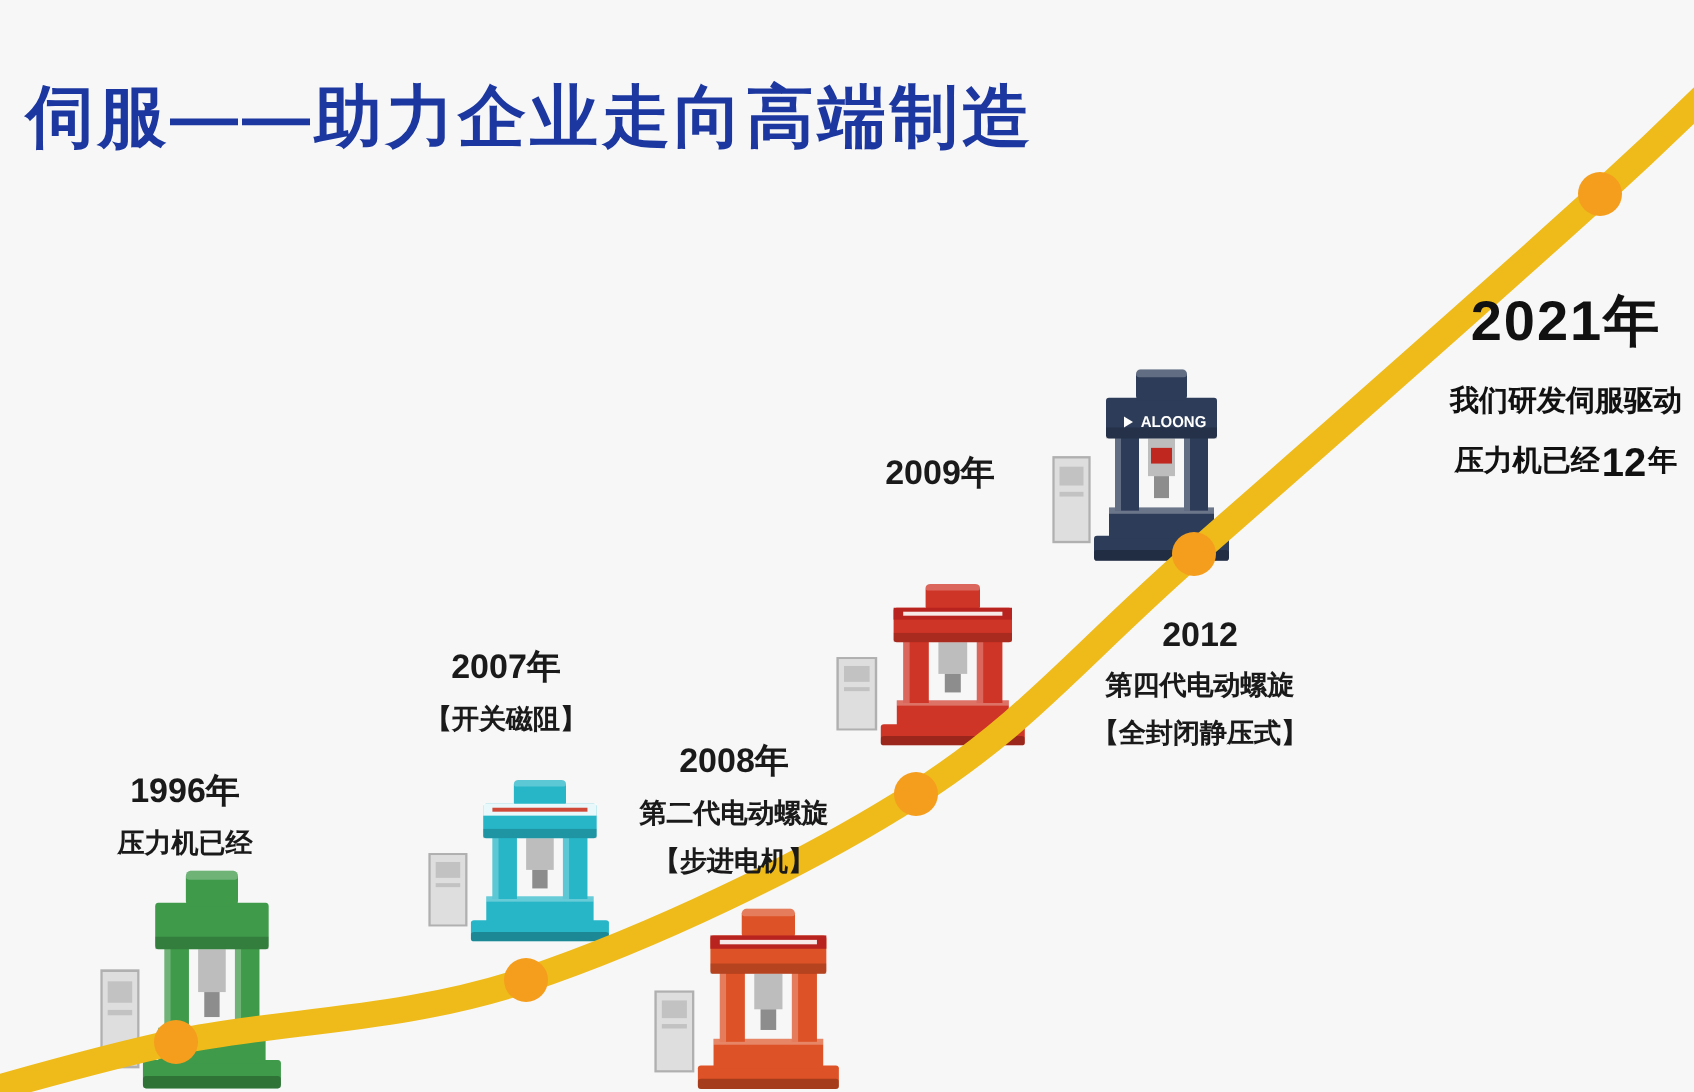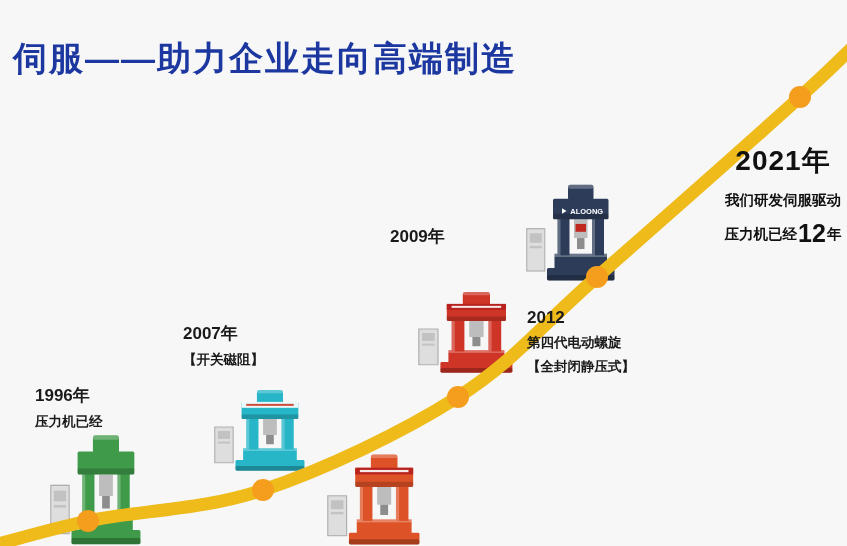--- a/index.html
+++ b/index.html
@@ -9,31 +9,31 @@
     font-family:"Liberation Sans","DejaVu Sans",sans-serif;
   }
   .title {
     position:absolute; left:13px; top:36px; margin:0; z-index:6;
     font-size:34px; font-weight:900; color:#1c38a0; letter-spacing:2px;
     white-space:nowrap;
   }
   .curve-svg { position:absolute; left:0; top:0; z-index:3; pointer-events:none; }
   .machine { position:absolute; z-index:2; }
   .milestone {
-    position:absolute; z-index:5; color:#1a1a1a; font-weight:700;
+    position:absolute; z-index:5; text-align:center; color:#1a1a1a; font-weight:700;
   }
   .milestone .year { font-size:17px; margin-bottom:3px; }
   .milestone .line { font-size:13.5px; margin-top:6px; }
   .endpoint {
     position:absolute; left:698px; top:142px; width:170px; z-index:5;
     text-align:center; color:#111; font-weight:700;
   }
   .endpoint .big-year { font-size:28px; letter-spacing:1px; }
   .endpoint .ep-line { font-size:14.5px; margin-top:11px; }
-  .endpoint .big-num { font-size:25px; line-height:1; vertical-align:-3px; padding:0 1px; }
+  .endpoint .big-num { font-size:20px; line-height:1; vertical-align:-3px; padding:0 1px; }
   .defs-holder { position:absolute; width:0; height:0; }
 </style>
 </head>
 <body>
 
 <div class="stage">
 
   <svg class="defs-holder" aria-hidden="true">
     <defs>
       <g id="press">
@@ -114,20 +114,25 @@
   <div class="milestone" style="left:35px;top:384px;width:115px">
     <div class="year">1996年</div>
     <div class="line">压力机已经</div>
   </div>
 
   <div class="milestone" style="left:183px;top:322px;width:140px">
     <div class="year">2007年</div>
     <div class="line">【开关磁阻】</div>
   </div>
 
+  <div class="milestone" style="left:297px;top:369px;width:140px">
+    <div class="year">2008年</div>
+    <div class="line">第二代电动螺旋</div>
+    <div class="line">【步进电机】</div>
+  </div>
 
   <div class="milestone" style="left:390px;top:225px;width:160px">
     <div class="year">2009年</div>
   </div>
 
   <div class="milestone" style="left:527px;top:308px;width:146px">
     <div class="year">2012</div>
     <div class="line">第四代电动螺旋</div>
     <div class="line">【全封闭静压式】</div>
   </div>

